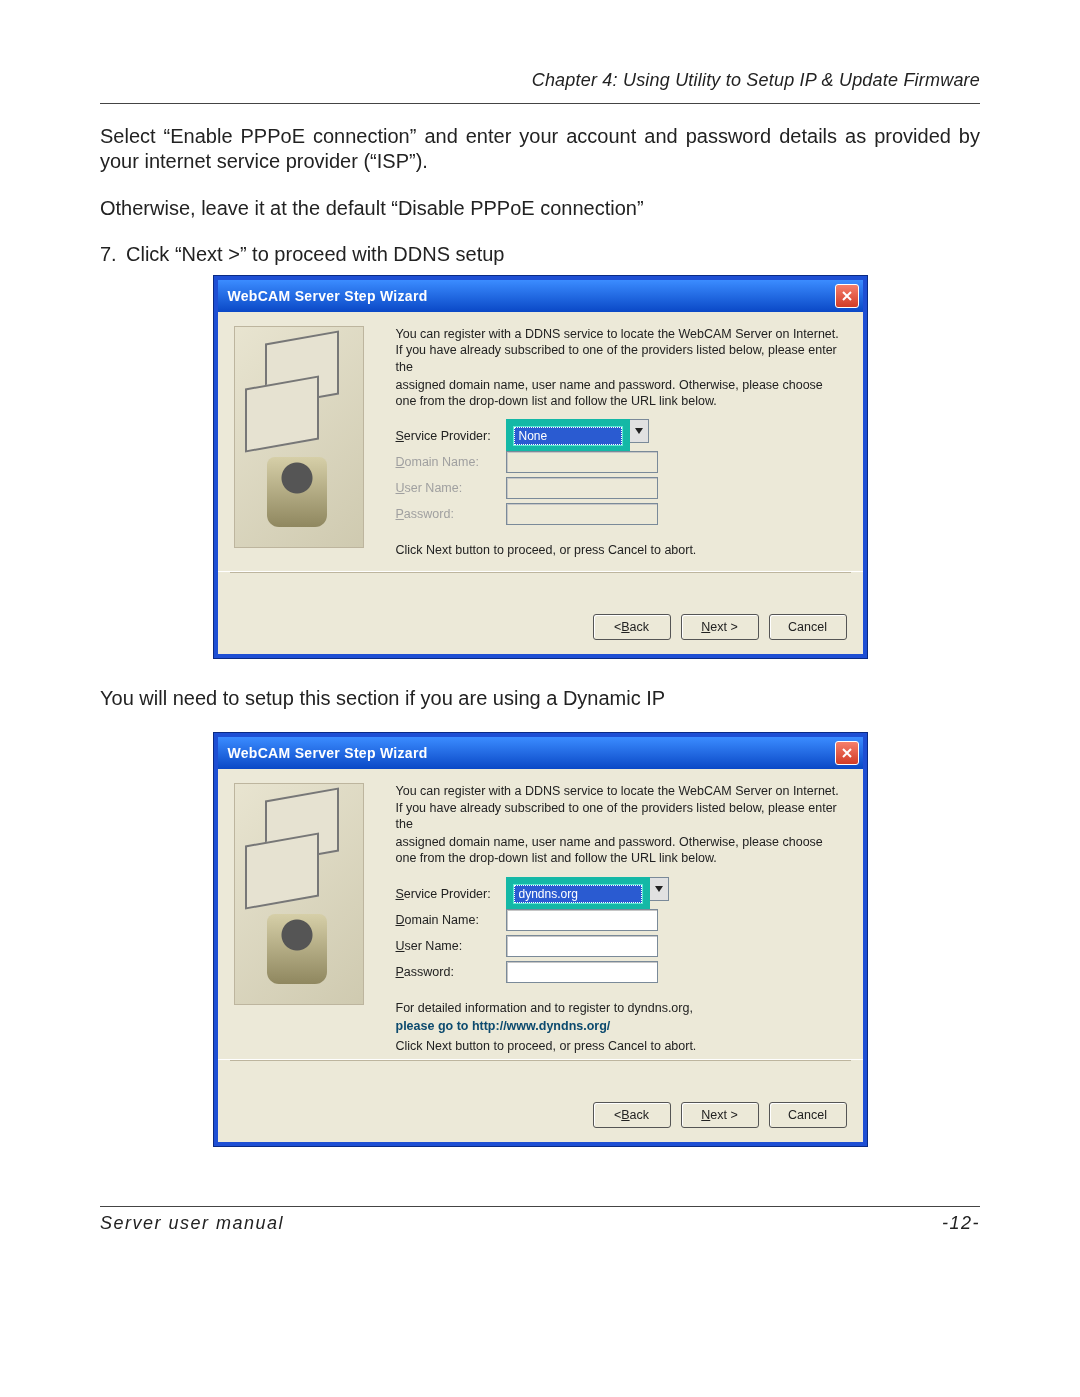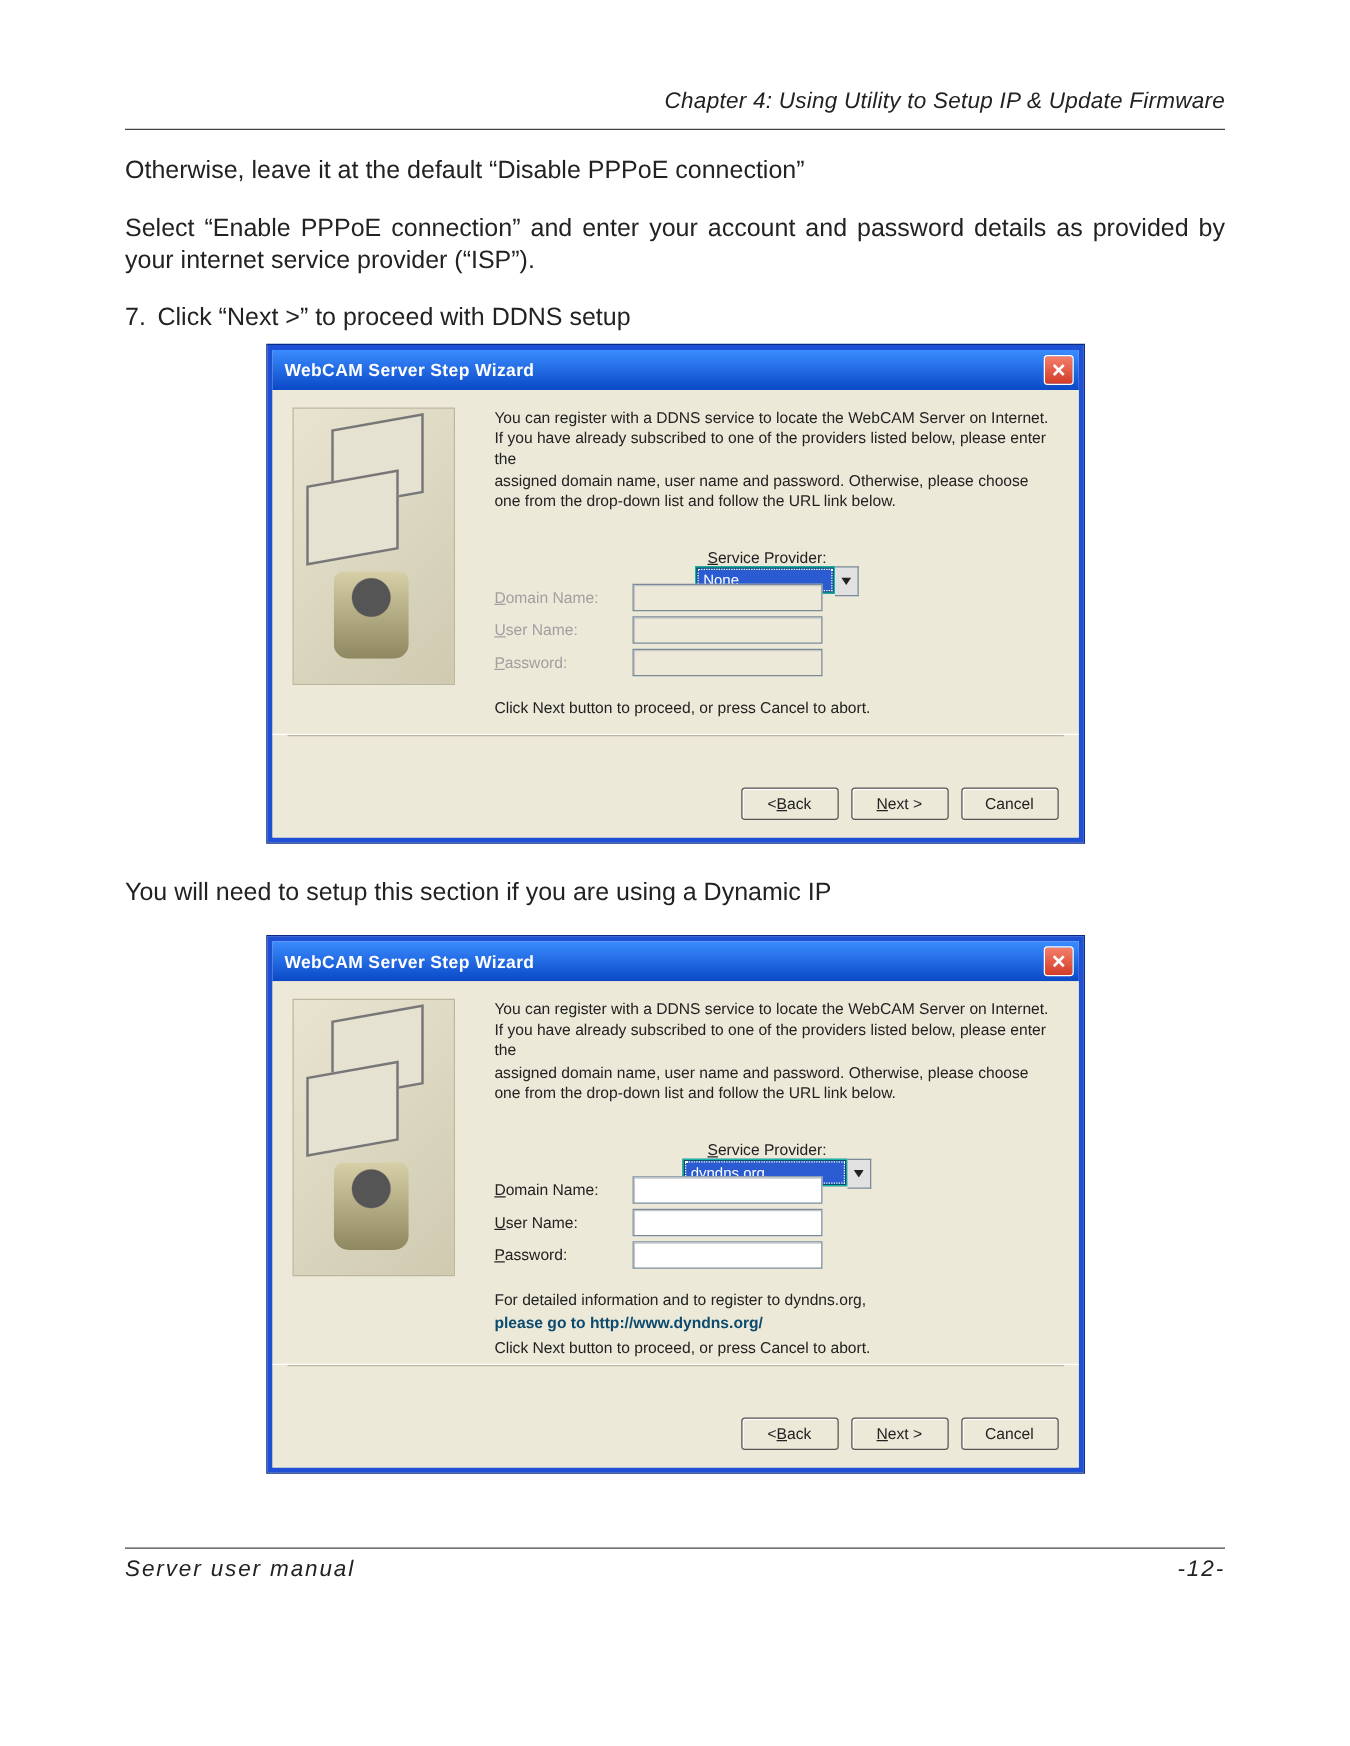--- a/index.html
+++ b/index.html
@@ -97,34 +97,34 @@
   }
 
   .dlg-right {
     flex:1;
     padding-left: 32px;
     font-size: 12.5px;
     color: #222;
   }
   .dlg-right p { margin: 0 0 2px 0; line-height:1.3; }
   .form-row { display:flex; align-items:center; height:26px; margin-top:0;}
-  .form-row.first { margin-top: 30px; flex-direction: column; }
+  .form-row.first { margin-top: 14px; }
   .lbl { width: 110px; font-size: 12.5px;}
   .lbl.disabled { color:#a0a0a0; }
   .lbl .u { text-decoration: underline; }
   .fld {
     flex:0 0 150px; height:20px;
     background:#fff; border:1px solid #7a8a99;
     box-shadow: inset 1px 1px 0 #c6c6c6;
   }
   .fld.disabled { background:#ece9d8; }
   .combo-wrap { display:flex; }
   .combo {
     width: 130px; height:20px;
-    background:#0c4a6e; border:1px solid #14b8a6;
+    background:#5eead4; border:7px solid #14b8a6;
     color:#fff; font-size:12px;
     display:flex; align-items:flex-start;
   }
   .combo .sel {
     background:#2a5bd1; margin:1px; padding:1px 4px;
     flex:1; border:1px dotted #fff; color:#fff;
   }
   .combo.short { width:110px; }
   .combo-btn {
     width:18px; height:22px; background:#e1e1e1;
@@ -160,22 +160,22 @@
   }
   .footer .f1 { flex:1; }
 </style>
 </head>
 <body>
 
 <div class="page">
   <div class="chapter-header">Chapter 4: Using Utility to Setup IP &amp; Update Firmware</div>
   <div class="hr"></div>
 
+  <p class="body-text">Select “Enable PPPoE connection” and enter your account and password details as provided by your internet service provider (“ISP”).</p>
   <p class="body-text">Otherwise, leave it at the default “Disable PPPoE connection”</p>
-  <p class="body-text">Select “Enable PPPoE connection” and enter your account and password details as provided by your internet service provider (“ISP”).</p>
 
   <div class="num-row">
     <div class="n">7.</div>
     <div class="t">Click “Next &gt;” to proceed with DDNS setup</div>
   </div>
 
   <div class="dlg">
     <div class="titlebar">
       <span>WebCAM Server Step Wizard</span>
       <span class="spacer"></span>

